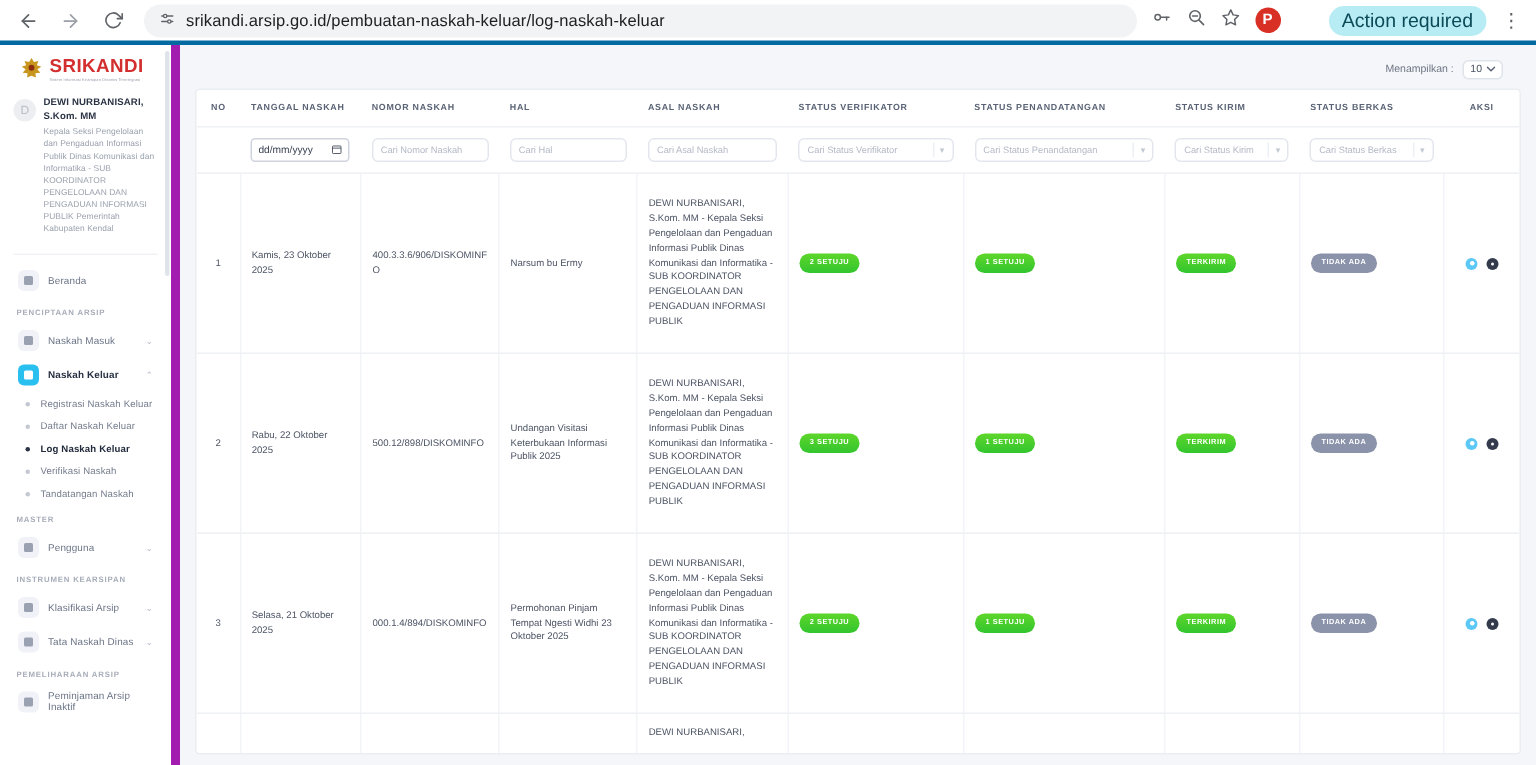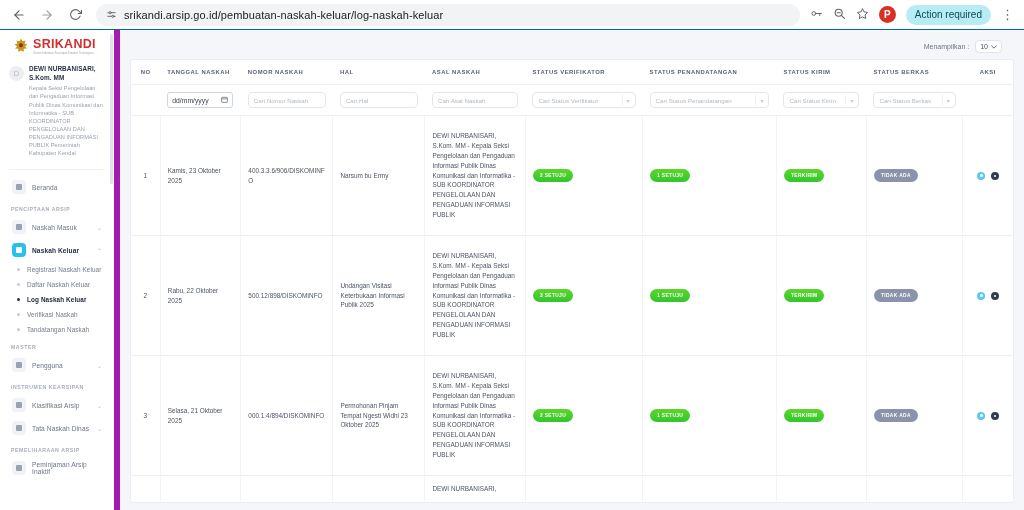--- a/index.html
+++ b/index.html
@@ -8,21 +8,21 @@
     font-family: "Liberation Sans", sans-serif;
     background: #ffffff; overflow: hidden;
   }
 
   
   .browser-bar {
     height: 30px; width: 1024px;
     background: #ffffff;
     display: flex; align-items: center;
     padding: 0 8px; gap: 6px;
-    border-bottom: 1px solid #0369a1;
+    border-bottom: 3px solid #0369a1;
   }
   .nav-btn {
     width: 22px; height: 22px; border-radius: 50%;
     display: flex; align-items: center; justify-content: center;
     color: #5f6368; flex: 0 0 auto;
   }
   .nav-btn svg { display:block; }
   .omnibox {
     flex: 1 1 auto; height: 22px;
     background: #f1f3f4; border-radius: 11px;
@@ -31,22 +31,22 @@
     margin-left: 4px; margin-right: 4px;
   }
   .omnibox .url {
     font-size: 11px; color: #202124; letter-spacing: .1px;
     white-space: nowrap; overflow: hidden; text-overflow: ellipsis;
   }
   .omni-right { display: flex; align-items: center; gap: 10px; padding-right: 2px;}
   .chip-action {
     background: #b8ecf5; color: #0b4a57;
     border-radius: 11px; height: 20px;
-    font-size: 10px; padding: 0 9px;
-    display: flex; align-items: center; white-space: nowrap;
+    font-size: 13px; padding: 0 9px;
+    display: flex; align-items: center; white-space: nowrap; margin-left: 22px;
   }
   .avatar-p {
     width: 17px; height: 17px; border-radius: 50%;
     background: #d93025; color: #fff; font-size: 10px;
     display: flex; align-items: center; justify-content: center;
     font-weight: bold;
   }
   .kebab { color: #5f6368; font-size: 13px; line-height: 1; letter-spacing: 0; }
 
   

